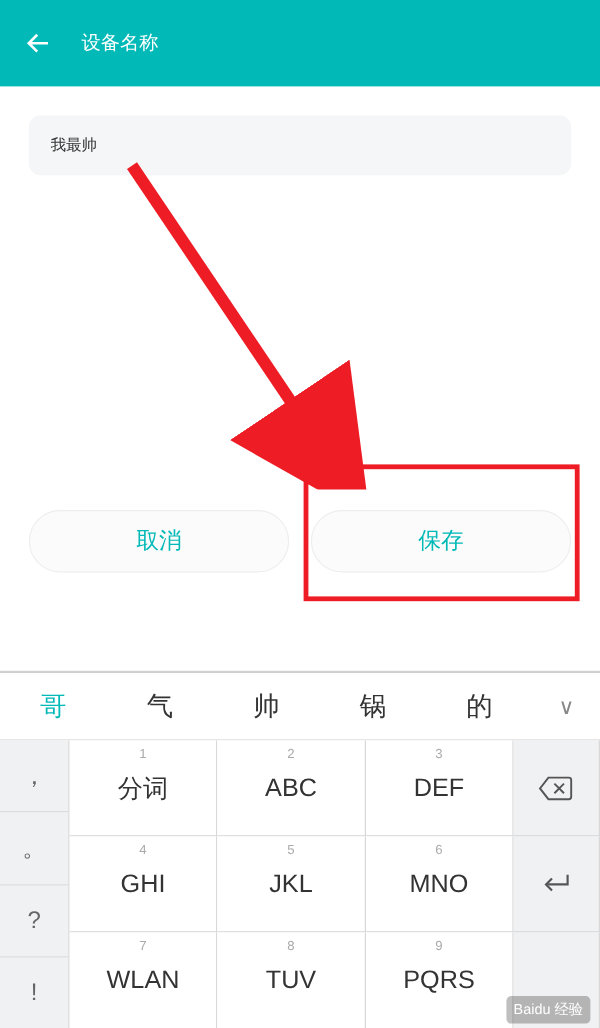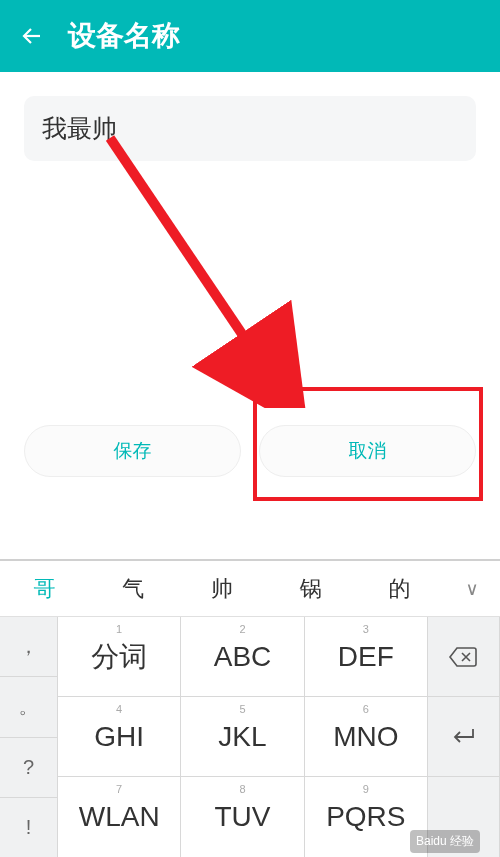--- a/index.html
+++ b/index.html
@@ -1,23 +1,23 @@
 <!DOCTYPE html>
 <html><head>
   <meta charset="utf-8">
   <style>
     * { margin: 0; padding: 0; box-sizing: border-box; font-family: -apple-system, "Helvetica Neue", Arial, sans-serif; }
     body { width: 500px; height: 857px; background: #fff; position: relative; overflow: hidden; }
     
     .header { background: #01b9b7; height: 72px; display: flex; align-items: center; padding: 0 18px; color: #fff; }
     .back-arrow { width: 28px; height: 28px; display: flex; align-items: center; justify-content: center; margin-right: 22px; }
-    .header-title { font-size: 28px; font-weight: 700; }
+    .header-title { font-size: 16px; font-weight: 400; }
     
     .content { padding: 24px; }
-    .input-field { background: #f5f6f7; border-radius: 10px; padding: 16px 18px; font-size: 25px; color: #333; }
+    .input-field { background: #f5f6f7; border-radius: 10px; padding: 16px 18px; font-size: 13px; color: #333; }
     .help-text { color: #999; font-size: 17px; line-height: 1.7; margin-top: 22px; padding: 0 4px; }
     
     .button-row { position: absolute; top: 425px; left: 0; right: 0; display: flex; gap: 18px; padding: 0 24px; }
     .btn { flex: 1; height: 52px; border-radius: 26px; background: #fbfbfb; border: 1px solid #eee; display: flex; align-items: center; justify-content: center; font-size: 19px; color: #01b9b7; }
     
     .red-box { position: absolute; top: 387px; left: 253px; width: 230px; height: 114px; border: 4px solid #ee1c25; pointer-events: none; }
     .arrow-svg { position: absolute; top: 128px; left: 100px; pointer-events: none; }
     
     .keyboard { position: absolute; bottom: 0; left: 0; right: 0; background: #fbfbfb; border-top: 2px solid #d0d0d0; }
     .candidate-row { display: flex; align-items: center; height: 56px; background: #fff; border-bottom: 1px solid #e0e0e0; }
@@ -25,45 +25,45 @@
     .candidate.active { color: #01b9b7; font-weight: 500; }
     .candidate-toggle { width: 56px; text-align: center; color: #888; font-size: 18px; }
     
     .kb-body { display: flex; }
     .kb-sidebar { width: 58px; display: flex; flex-direction: column; }
     .kb-side-key { flex: 1; display: flex; align-items: center; justify-content: center; border-right: 1px solid #d8d8d8; border-bottom: 1px solid #d8d8d8; color: #666; font-size: 20px; background: #f0f1f2; }
     .kb-main { flex: 1; display: flex; flex-direction: column; }
     .kb-row { display: flex; flex: 1; }
     .kb-key { flex: 1; height: 80px; background: #fff; border-right: 1px solid #d8d8d8; border-bottom: 1px solid #d8d8d8; display: flex; flex-direction: column; align-items: center; justify-content: center; position: relative; }
     .kb-key-num { position: absolute; top: 6px; font-size: 11px; color: #aaa; }
-    .kb-key-label { font-size: 28px; color: #333; font-weight: 500; }
+    .kb-key-label { font-size: 21px; color: #333; font-weight: 500; }
     .kb-action { background: #f0f1f2; flex: 0 0 72px; display: flex; align-items: center; justify-content: center; }
     
-    .corner-badge { position: absolute; right: 20px; bottom: 4px; font-size: 12px; color: #fff; background: rgba(0,0,0,0.25); padding: 3px 6px; border-radius: 4px; }
+    .corner-badge { position: absolute; right: 8px; bottom: 4px; font-size: 12px; color: #fff; background: rgba(0,0,0,0.25); padding: 3px 6px; border-radius: 4px; }
   </style>
 </head>
 <body>
 
 <div class="header">
   <div class="back-arrow">
     <svg width="24" height="24" viewBox="0 0 24 24" fill="none" stroke="#fff" stroke-width="2.2">
         <path d="M20 12H5"></path>
         <path d="M11 5l-7 7 7 7"></path>
       </svg>
   </div>
   <div class="header-title">设备名称</div>
 </div>
 
 <div class="content">
   <div class="input-field">我最帅</div>
 </div>
 
 <div class="button-row">
+  <div class="btn">取消</div>
   <div class="btn">保存</div>
-  <div class="btn">取消</div>
 </div>
 
 <div class="red-box"></div>
 <svg class="arrow-svg" width="210" height="280" viewBox="0 0 210 280">
   <defs>
       <marker id="ah" markerWidth="12" markerHeight="12" refX="6" refY="6" orient="auto">
         <path d="M0,0 L12,6 L0,12 Z" fill="#ee1c25"></path>
       </marker>
     </defs>
   <line x1="10" y1="10" x2="175" y2="255" stroke="#ee1c25" stroke-width="10" marker-end="url(#ah)"></line>

